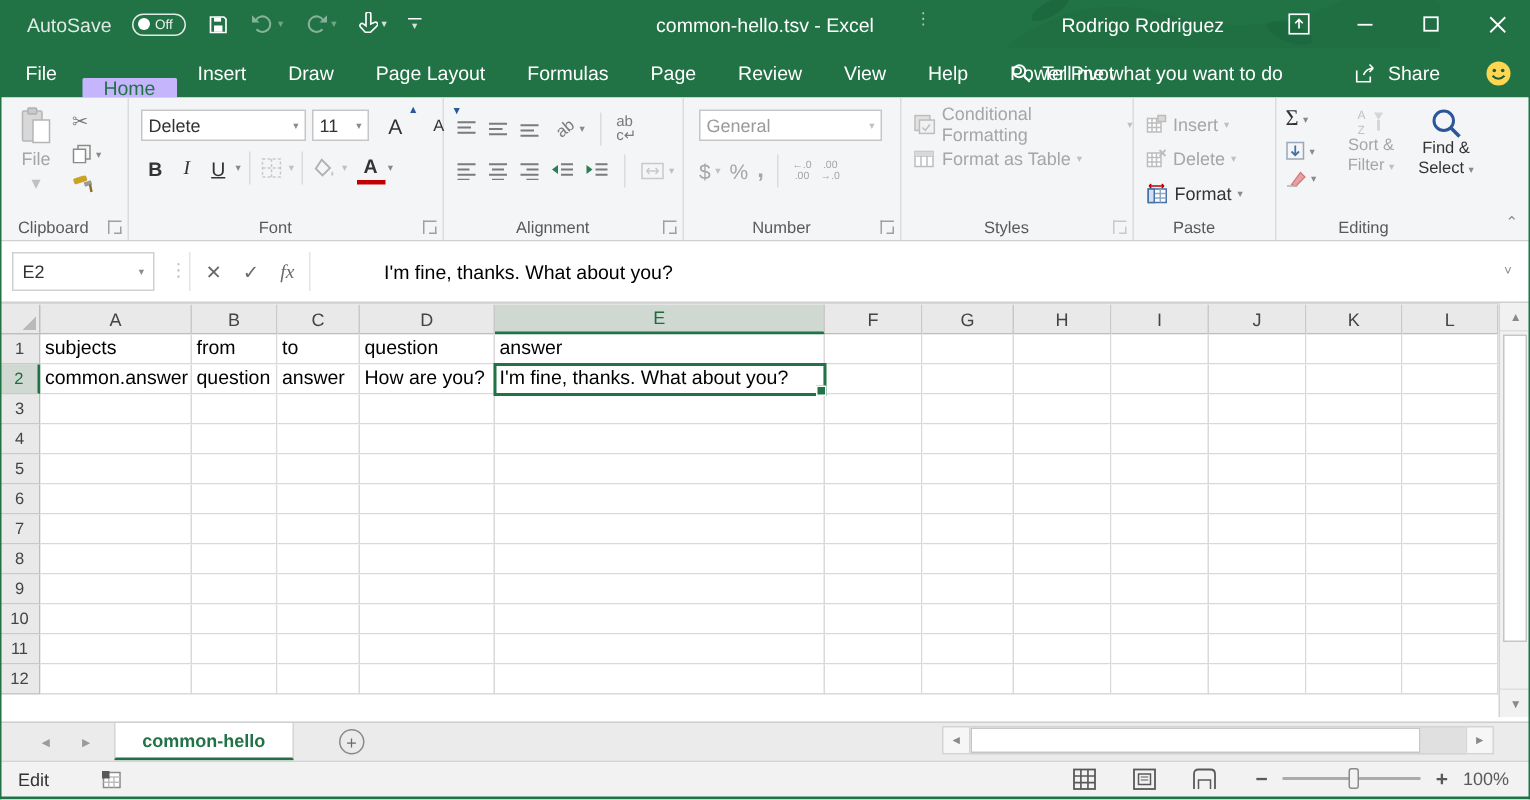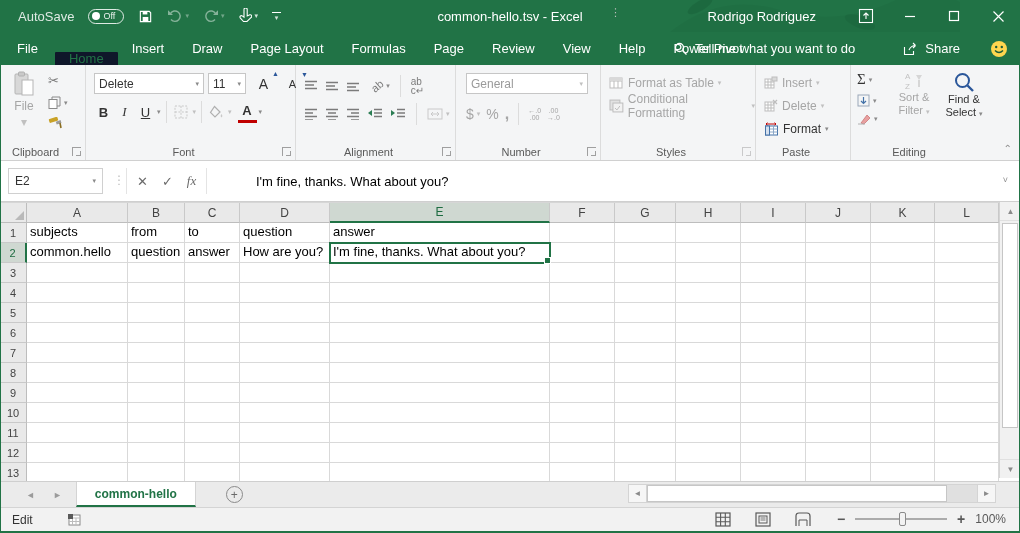--- a/index.html
+++ b/index.html
@@ -17,21 +17,21 @@
 .dim{opacity:.45}
 .mini-chev{font-size:7px;color:rgba(255,255,255,.8)}
 .title-center{position:absolute;left:0;right:0;top:0;height:32px;display:flex;align-items:center;justify-content:center;font-size:13px;color:#fff}
 .title-right{position:absolute;right:0;top:0;height:32px;display:flex;align-items:center}
 .user-name{font-size:13px;margin-right:28px}
 .winbtn{width:44px;height:32px;display:flex;align-items:center;justify-content:center}
 
 .tabrow{position:absolute;left:0;top:32px;width:1020px;height:33px;background:#217346;display:flex;align-items:stretch;color:#fff}
 .rtab{display:flex;align-items:center;padding:0 14px;font-size:13px;color:#fff}
 .rtab.file{padding:0 17px}
-.rtab.active{background:#0f172a;color:#217346;margin-top:20px;border-radius:1px 1px 0 0}
+.rtab.active{background:#c4b5fd;color:#217346;margin-top:20px;border-radius:1px 1px 0 0}
 .tabrow-right{position:absolute;right:0;top:32px;height:33px;display:flex;align-items:center;gap:8px;padding-right:12px;color:#fff}
 .tellme{display:flex;align-items:center;gap:7px;font-size:13px;margin-right:40px}
 .share{display:flex;align-items:center;gap:6px;font-size:13px;margin-right:22px}
 
 .ribbon{position:absolute;left:0;top:65px;width:1020px;height:96px;background:#f4f5f6;border-bottom:1px solid #d0d0d0;display:flex}
 .grp{position:relative;height:95px;border-right:1px solid #dcdcdc;flex:none}
 .grp-label{position:absolute;bottom:2px;left:0;right:14px;text-align:center;font-size:11px;color:#595959}
 .launcher{position:absolute;bottom:4px;right:4px;width:9px;height:9px;border-left:1px solid #8a8a8a;border-top:1px solid #8a8a8a;opacity:.8}
 .launcher:after{content:"";position:absolute;right:0;bottom:0;width:4px;height:4px;border-right:1px solid #8a8a8a;border-bottom:1px solid #8a8a8a}
 .gray-txt{color:#a6a6a6}
@@ -374,34 +374,34 @@
       <span class="tiny2"><span>←.0</span><br><span>.00</span></span>
       <span class="tiny2"><span>.00</span><br><span>→.0</span></span>
     </div>
     <div class="grp-label">Number</div>
     <div class="launcher"></div>
   </div>
 
   <div class="grp" style="width:155px;padding-top:6px">
     <div class="stackrow">
       <svg width="15" height="14" viewBox="0 0 15 14">
+          <rect x="1" y="1" width="10" height="10" fill="#e2e2e2" stroke="#bdbdbd"></rect>
+          <rect x="4" y="4" width="10" height="9" fill="#f2f2f2" stroke="#bdbdbd"></rect>
+          <path d="M6 9 l2 2 3-4" stroke="#bdbdbd" fill="none"></path>
+        </svg>
+      <span class="gray-txt">Conditional Formatting</span>
+        <span class="chev dis">▾</span>
+    </div>
+    <div class="stackrow">
+      <svg width="15" height="14" viewBox="0 0 15 14">
           <rect x="1" y="2" width="12" height="10" fill="#fff" stroke="#bdbdbd"></rect>
           <path d="M1 5 H13 M5 2 V12 M9 2 V12" stroke="#bdbdbd"></path>
           <rect x="1" y="2" width="12" height="3" fill="#d9d9d9"></rect>
         </svg>
       <span class="gray-txt">Format as Table</span>
-        <span class="chev dis">▾</span>
-    </div>
-    <div class="stackrow">
-      <svg width="15" height="14" viewBox="0 0 15 14">
-          <rect x="1" y="1" width="10" height="10" fill="#e2e2e2" stroke="#bdbdbd"></rect>
-          <rect x="4" y="4" width="10" height="9" fill="#f2f2f2" stroke="#bdbdbd"></rect>
-          <path d="M6 9 l2 2 3-4" stroke="#bdbdbd" fill="none"></path>
-        </svg>
-      <span class="gray-txt">Conditional Formatting</span>
         <span class="chev dis">▾</span>
     </div>
     <div class="grp-label">Styles</div>
     <div class="launcher" style="opacity:.4"></div>
   </div>
 
   <div class="grp" style="width:95px;padding-top:6px">
     <div class="stackrow">
       <svg width="14" height="13" viewBox="0 0 14 13">
           <rect x="1" y="3" width="9" height="9" fill="#fff" stroke="#bdbdbd"></rect>
@@ -519,21 +519,21 @@
         <div class="cell" style="width: 65px;"></div>
         <div class="cell" style="width: 61px;"></div>
         <div class="cell" style="width: 65px;"></div>
         <div class="cell" style="width: 65px;"></div>
         <div class="cell" style="width: 65px;"></div>
         <div class="cell" style="width: 64px;"></div>
         <div class="cell" style="width: 64px;"></div>
       </div>
       <div class="grow">
         <div class="rowh sel">2</div>
-        <div class="cell" style="width: 101px;">common.hello</div>
+        <div class="cell" style="width: 101px;">common.answer</div>
         <div class="cell" style="width: 57px;">question</div>
         <div class="cell" style="width: 55px;">answer</div>
         <div class="cell" style="width: 90px;">How are you?</div>
         <div class="cell active" style="width: 220px;">I'm fine, thanks. What about you?</div>
         <div class="cell" style="width: 65px;"></div>
         <div class="cell" style="width: 61px;"></div>
         <div class="cell" style="width: 65px;"></div>
         <div class="cell" style="width: 65px;"></div>
         <div class="cell" style="width: 65px;"></div>
         <div class="cell" style="width: 64px;"></div>
@@ -669,35 +669,20 @@
         <div class="cell" style="width: 65px;"></div>
         <div class="cell" style="width: 61px;"></div>
         <div class="cell" style="width: 65px;"></div>
         <div class="cell" style="width: 65px;"></div>
         <div class="cell" style="width: 65px;"></div>
         <div class="cell" style="width: 64px;"></div>
         <div class="cell" style="width: 64px;"></div>
       </div>
       <div class="grow">
         <div class="rowh">12</div>
-        <div class="cell" style="width: 101px;"></div>
-        <div class="cell" style="width: 57px;"></div>
-        <div class="cell" style="width: 55px;"></div>
-        <div class="cell" style="width: 90px;"></div>
-        <div class="cell" style="width: 220px;"></div>
-        <div class="cell" style="width: 65px;"></div>
-        <div class="cell" style="width: 61px;"></div>
-        <div class="cell" style="width: 65px;"></div>
-        <div class="cell" style="width: 65px;"></div>
-        <div class="cell" style="width: 65px;"></div>
-        <div class="cell" style="width: 64px;"></div>
-        <div class="cell" style="width: 64px;"></div>
-      </div>
-      <div class="grow">
-        <div class="rowh">13</div>
         <div class="cell" style="width: 101px;"></div>
         <div class="cell" style="width: 57px;"></div>
         <div class="cell" style="width: 55px;"></div>
         <div class="cell" style="width: 90px;"></div>
         <div class="cell" style="width: 220px;"></div>
         <div class="cell" style="width: 65px;"></div>
         <div class="cell" style="width: 61px;"></div>
         <div class="cell" style="width: 65px;"></div>
         <div class="cell" style="width: 65px;"></div>
         <div class="cell" style="width: 65px;"></div>

